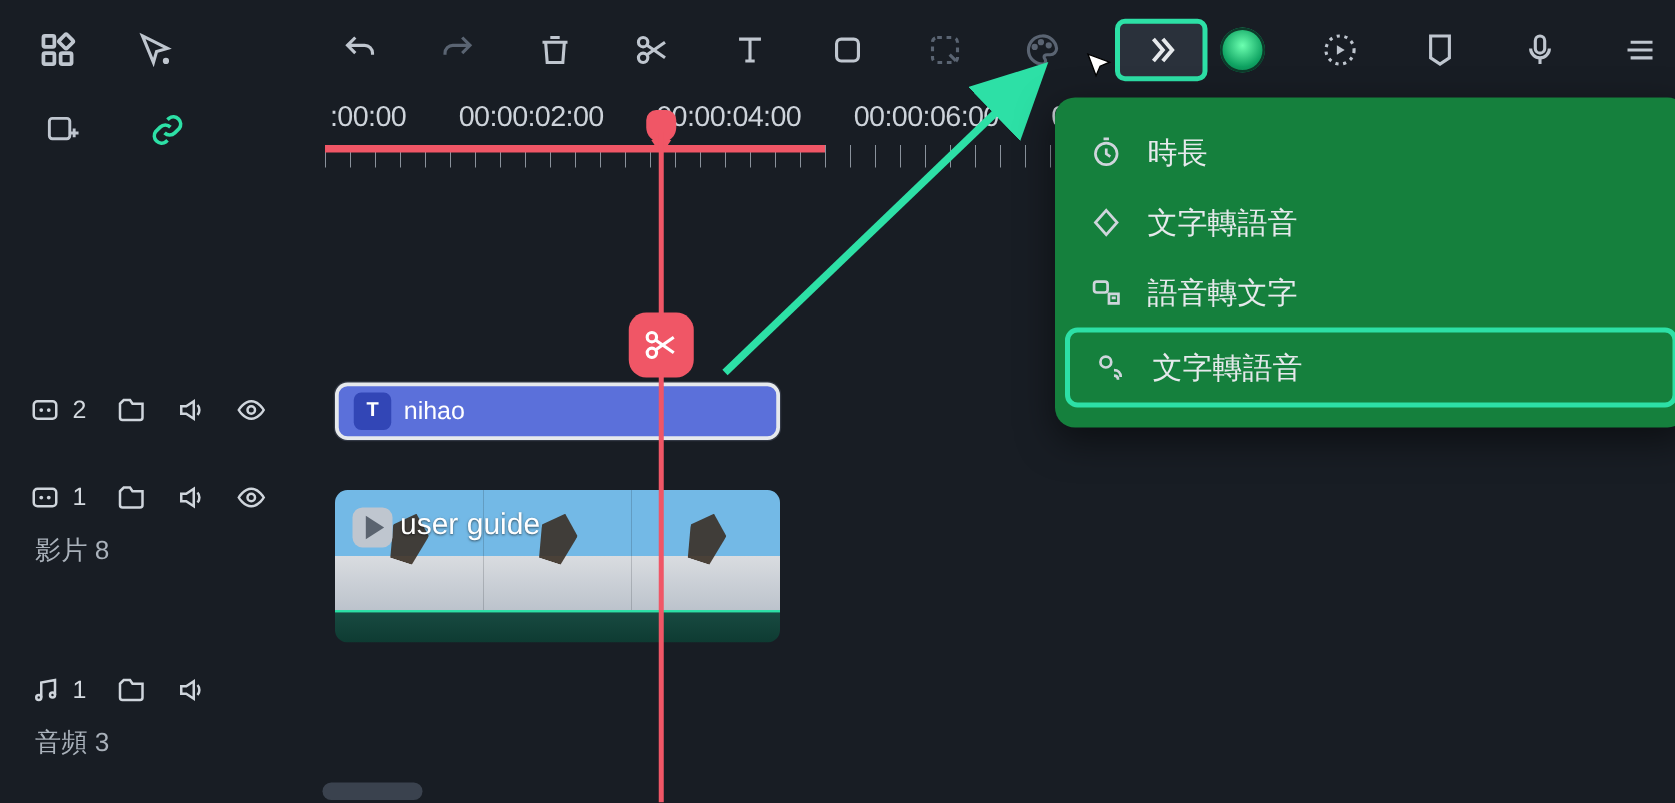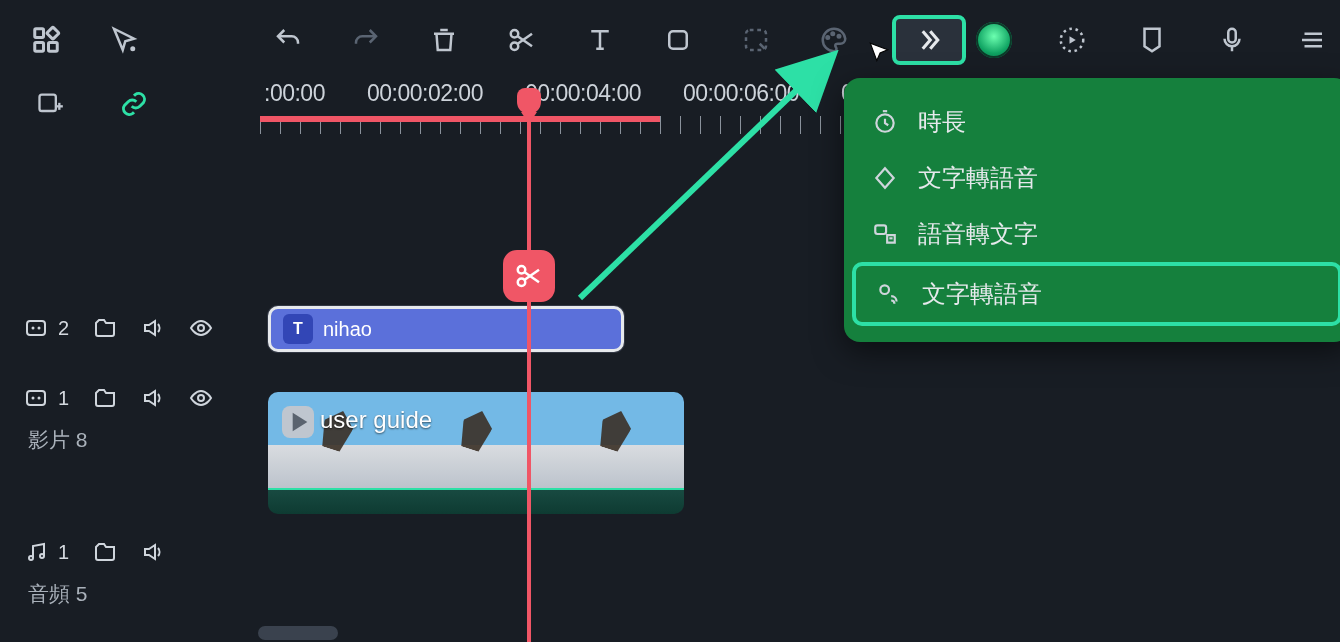--- a/index.html
+++ b/index.html
@@ -183,21 +183,21 @@
 }
 .clip-text .t-label {
   color: #fff;
   font-size: 20px;
 }
 
 
 .clip-video {
   margin-left: 8px;
   margin-top: 18px;
-  width: 416px;
+  width: 356px;
   border-radius: 10px;
   overflow: hidden;
   position: relative;
 }
 .clip-video-thumbs {
   height: 96px;
   display: flex;
 }
 .thumb {
   flex:1;
@@ -588,21 +588,21 @@
               <path d="M3 7l3-3h5l2 3h8v11a2 2 0 01-2 2H5a2 2 0 01-2-2z"></path>
             </svg>
         </span>
         <span class="ic">
           <svg viewBox="0 0 24 24" fill="none" stroke="currentColor" stroke-width="2">
               <path d="M4 9v6h4l6 4V5l-6 4z"></path>
               <path d="M17 8a6 6 0 010 8"></path>
             </svg>
         </span>
       </div>
-      <div class="track-label">音頻 5</div>
+      <div class="track-label">音頻 3</div>
     </div>
     <div class="track-body"></div>
   </div>
 
 </div>
 
 <div class="dropdown">
   <div class="dropdown-item">
     <svg viewBox="0 0 24 24" fill="none" stroke="currentColor" stroke-width="2">
         <circle cx="12" cy="13" r="8"></circle>

